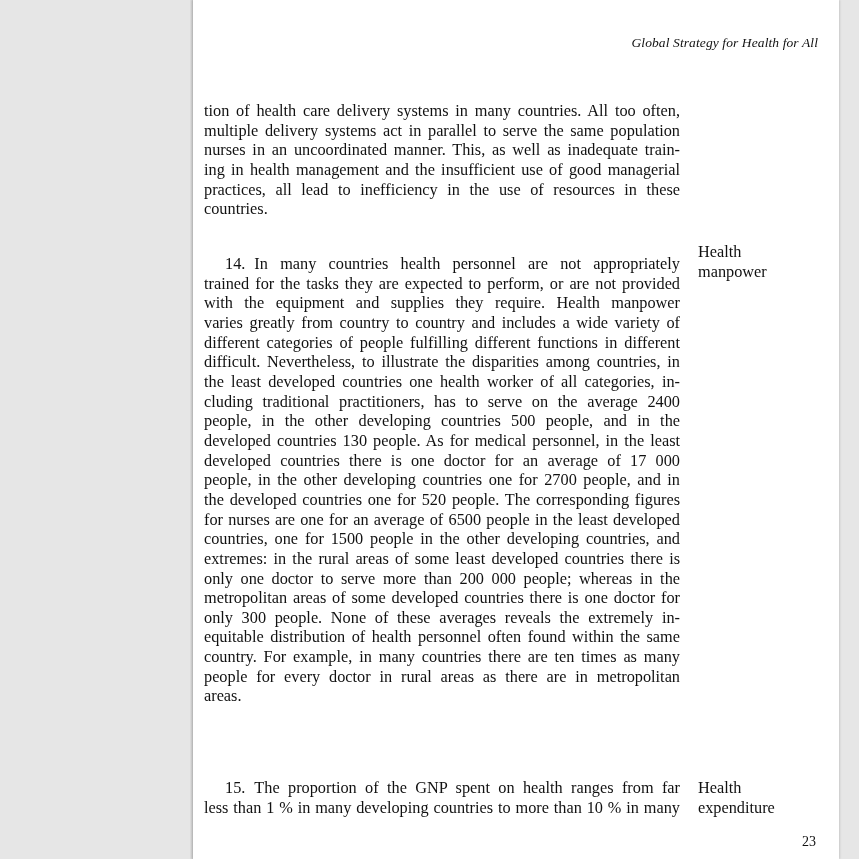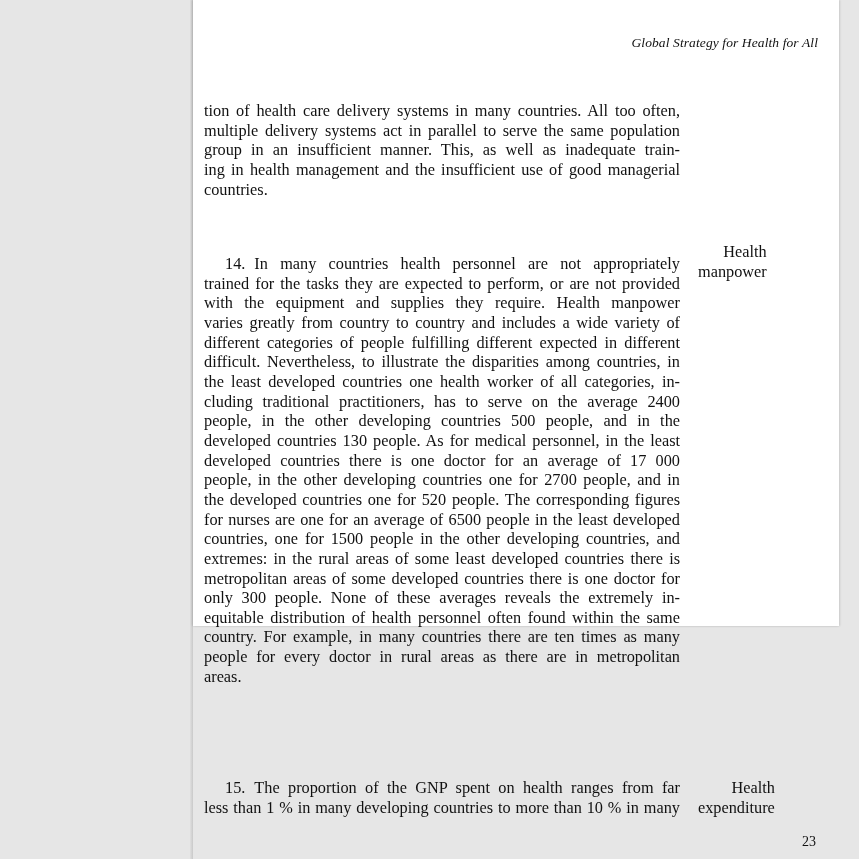--- a/index.html
+++ b/index.html
@@ -4,21 +4,21 @@
 <style>
   html, body { margin: 0; padding: 0; }
   body {
     width: 859px; height: 859px; overflow: hidden;
     background: #e6e6e6;
     position: relative;
     font-family: "Liberation Serif", "DejaVu Serif", serif;
     color: #111;
   }
   .page {
-    position: absolute; left: 193px; top: 0; width: 646px; height: 626px;
+    position: absolute; left: 193px; top: 0; width: 646px; height: 859px;
     background: #ffffff;
     box-shadow: -1px 0 2px rgba(0,0,0,0.12), 1px 0 2px rgba(0,0,0,0.12);
     font-family: Liberation Serif, serif;
   }
   .left-shadow {
     position: absolute; left: 190px; top: 0; width: 3px; height: 859px;
     background: linear-gradient(to right, #e0e0e0, #c9c9c9);
   }
   .running-head {
     position: absolute; left: 0; top: 35px; width: 625px;
@@ -27,63 +27,65 @@
   .para {
     position: absolute; left: 11px; width: 476px;
     font-size: 16.3px; line-height: 19.65px;
     text-align: justify; hyphens: manual;
   }
   .para .line { display: block; text-align: justify; text-align-last: justify; white-space: nowrap; }
   .para .line.last { text-align-last: left; }
   .para .indent { padding-left: 21px; }
   .para .num { margin-right: 9px; }
   .margin-note {
-    position: absolute; left: 505px; font-size: 16.3px; line-height: 19.65px; text-align: right;
+    position: absolute; left: 505px; font-size: 16.3px; line-height: 19.65px;
   }
   .page-number {
     position: absolute; left: 0; width: 623px; top: 834px; text-align: right; font-size: 14px;
   }
   .p1 { top: 101px; }
   .p2 { top: 254px; }
   .p3 { top: 778px; }
   .mn1 { top: 242px; }
   .mn2 { top: 778px; }
 </style>
 </head>
 <body>
 
 <div class="left-shadow"></div>
 <div class="page">
   <div class="running-head">Global Strategy for Health for All</div>
 
   <div class="para p1">
     <span class="line">tion of health care delivery systems in many countries. All too often,</span>
     <span class="line">multiple delivery systems act in parallel to serve the same population</span>
-    <span class="line">group in an insufficient manner. This, as well as inadequate train-</span>
+    <span class="line">nurses in an uncoordinated manner. This, as well as inadequate train-</span>
     <span class="line">ing in health management and the insufficient use of good managerial</span>
+    <span class="line">practices, all lead to inefficiency in the use of resources in these</span>
     <span class="line last">countries.</span>
   </div>
 
   <div class="para p2">
     <span class="line indent"><span class="num">14.</span><span>In many countries health personnel are not appropriately</span></span>
     <span class="line">trained for the tasks they are expected to perform, or are not provided</span>
     <span class="line">with the equipment and supplies they require. Health manpower</span>
     <span class="line">varies greatly from country to country and includes a wide variety of</span>
-    <span class="line">different categories of people fulfilling different expected in different</span>
+    <span class="line">different categories of people fulfilling different functions in different</span>
     <span class="line">difficult. Nevertheless, to illustrate the disparities among countries, in</span>
     <span class="line">the least developed countries one health worker of all categories, in-</span>
     <span class="line">cluding traditional practitioners, has to serve on the average 2400</span>
     <span class="line">people, in the other developing countries 500 people, and in the</span>
     <span class="line">developed countries 130 people. As for medical personnel, in the least</span>
     <span class="line">developed countries there is one doctor for an average of 17 000</span>
     <span class="line">people, in the other developing countries one for 2700 people, and in</span>
     <span class="line">the developed countries one for 520 people. The corresponding figures</span>
     <span class="line">for nurses are one for an average of 6500 people in the least developed</span>
     <span class="line">countries, one for 1500 people in the other developing countries, and</span>
     <span class="line">extremes: in the rural areas of some least developed countries there is</span>
+    <span class="line">only one doctor to serve more than 200 000 people; whereas in the</span>
     <span class="line">metropolitan areas of some developed countries there is one doctor for</span>
     <span class="line">only 300 people. None of these averages reveals the extremely in-</span>
     <span class="line">equitable distribution of health personnel often found within the same</span>
     <span class="line">country. For example, in many countries there are ten times as many</span>
     <span class="line">people for every doctor in rural areas as there are in metropolitan</span>
     <span class="line last">areas.</span>
   </div>
   <div class="margin-note mn1">
     <div>Health</div>
     <div>manpower</div>

